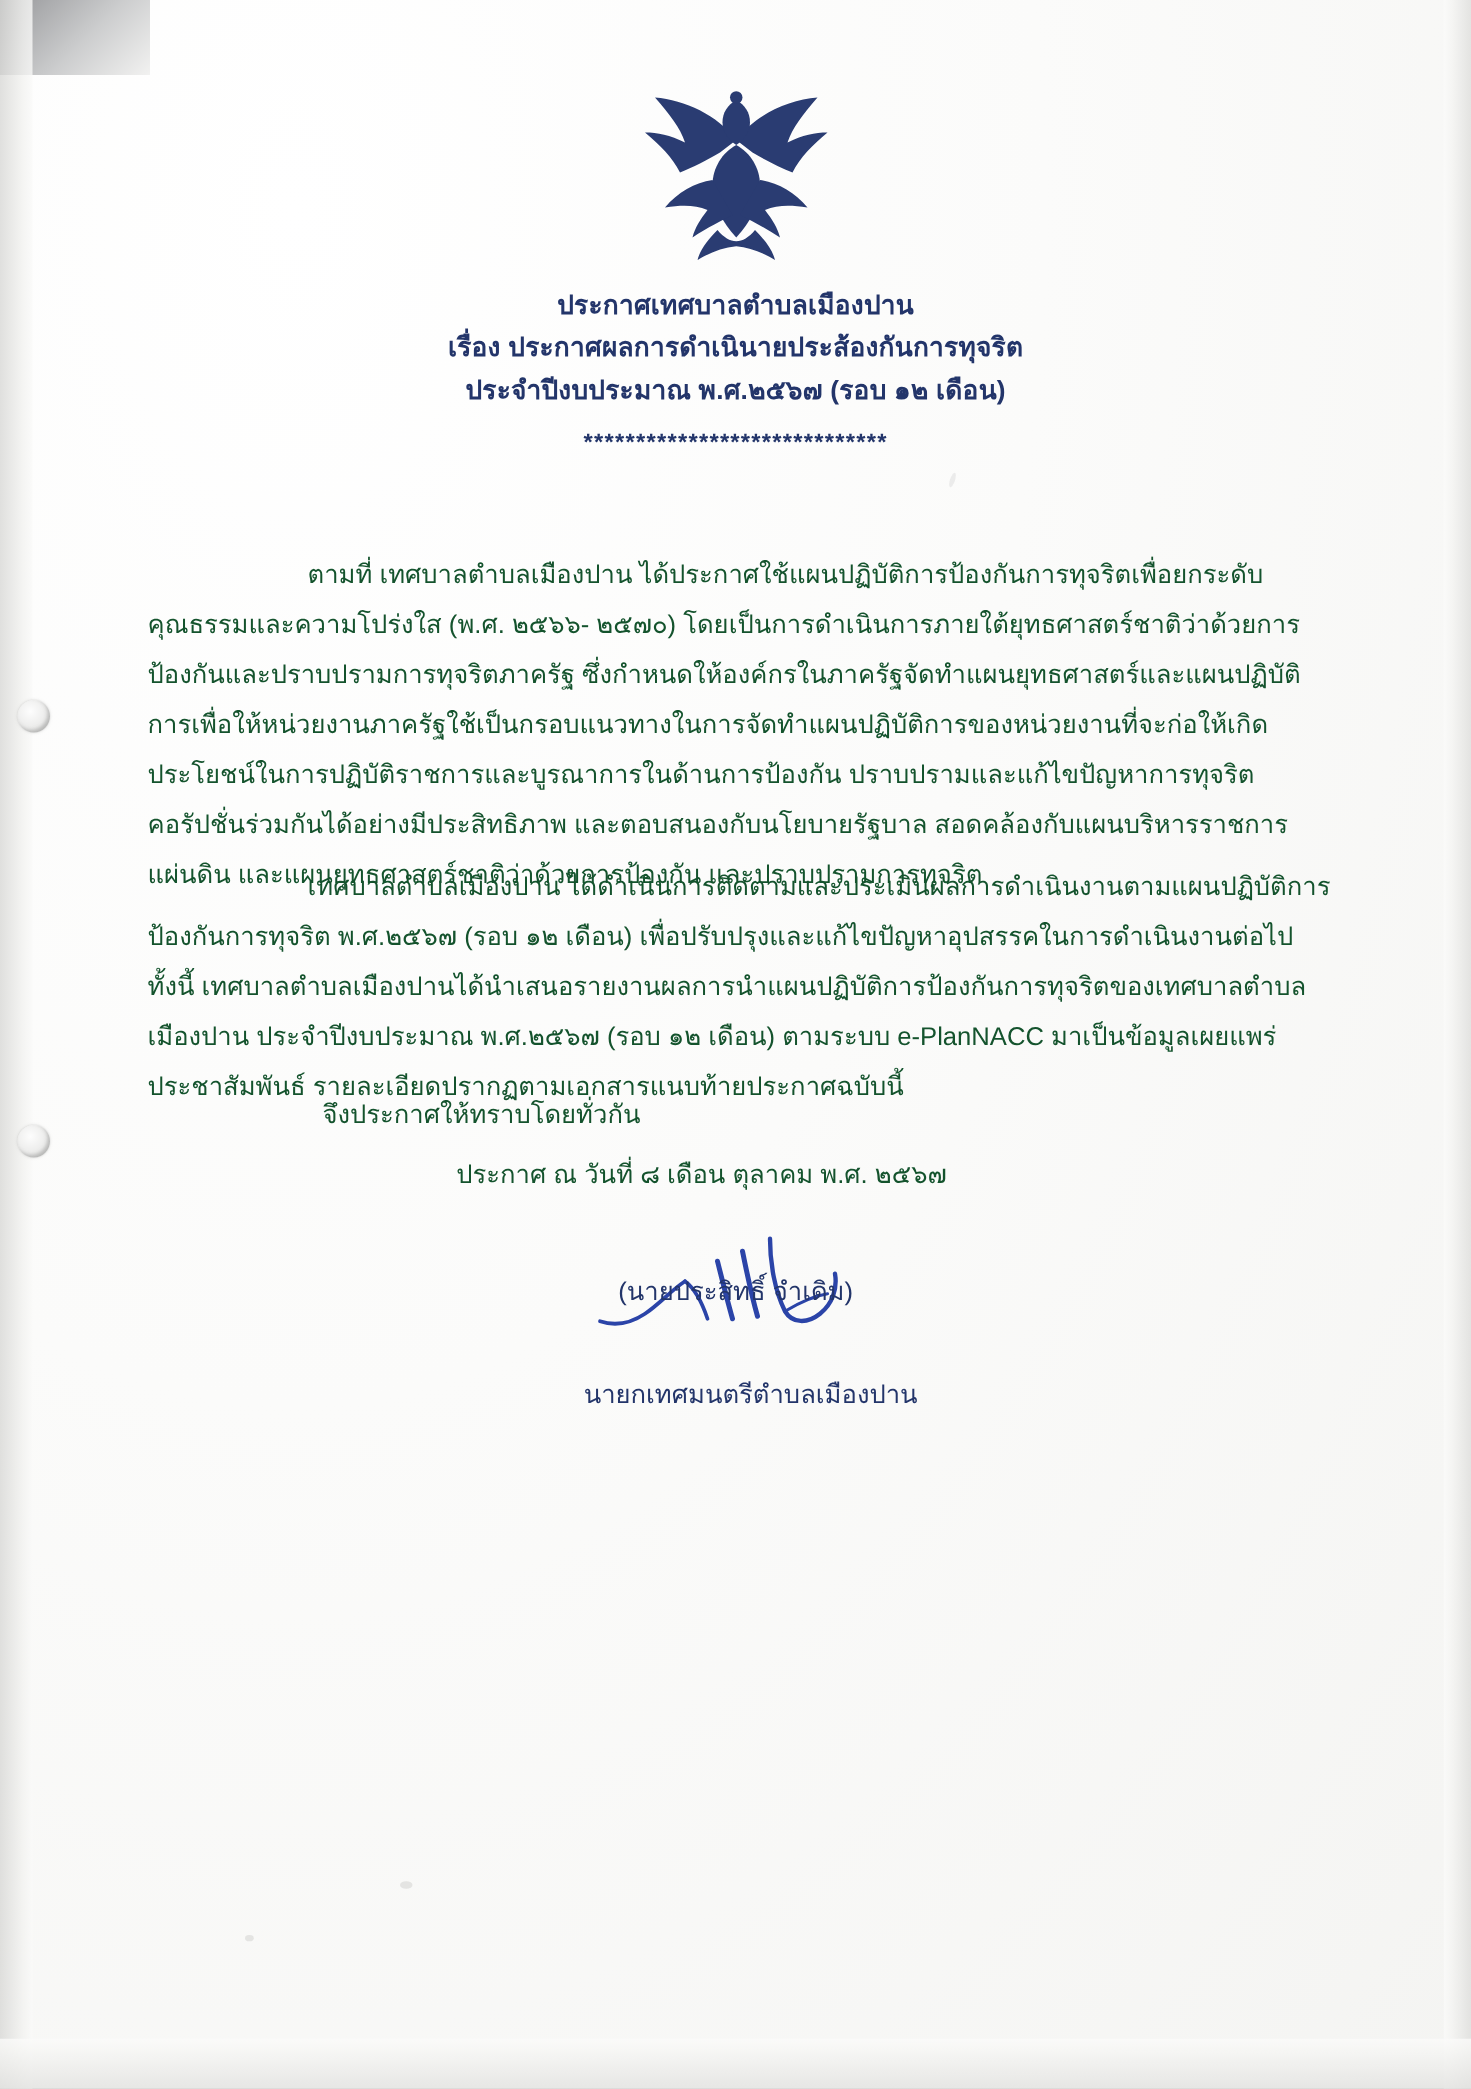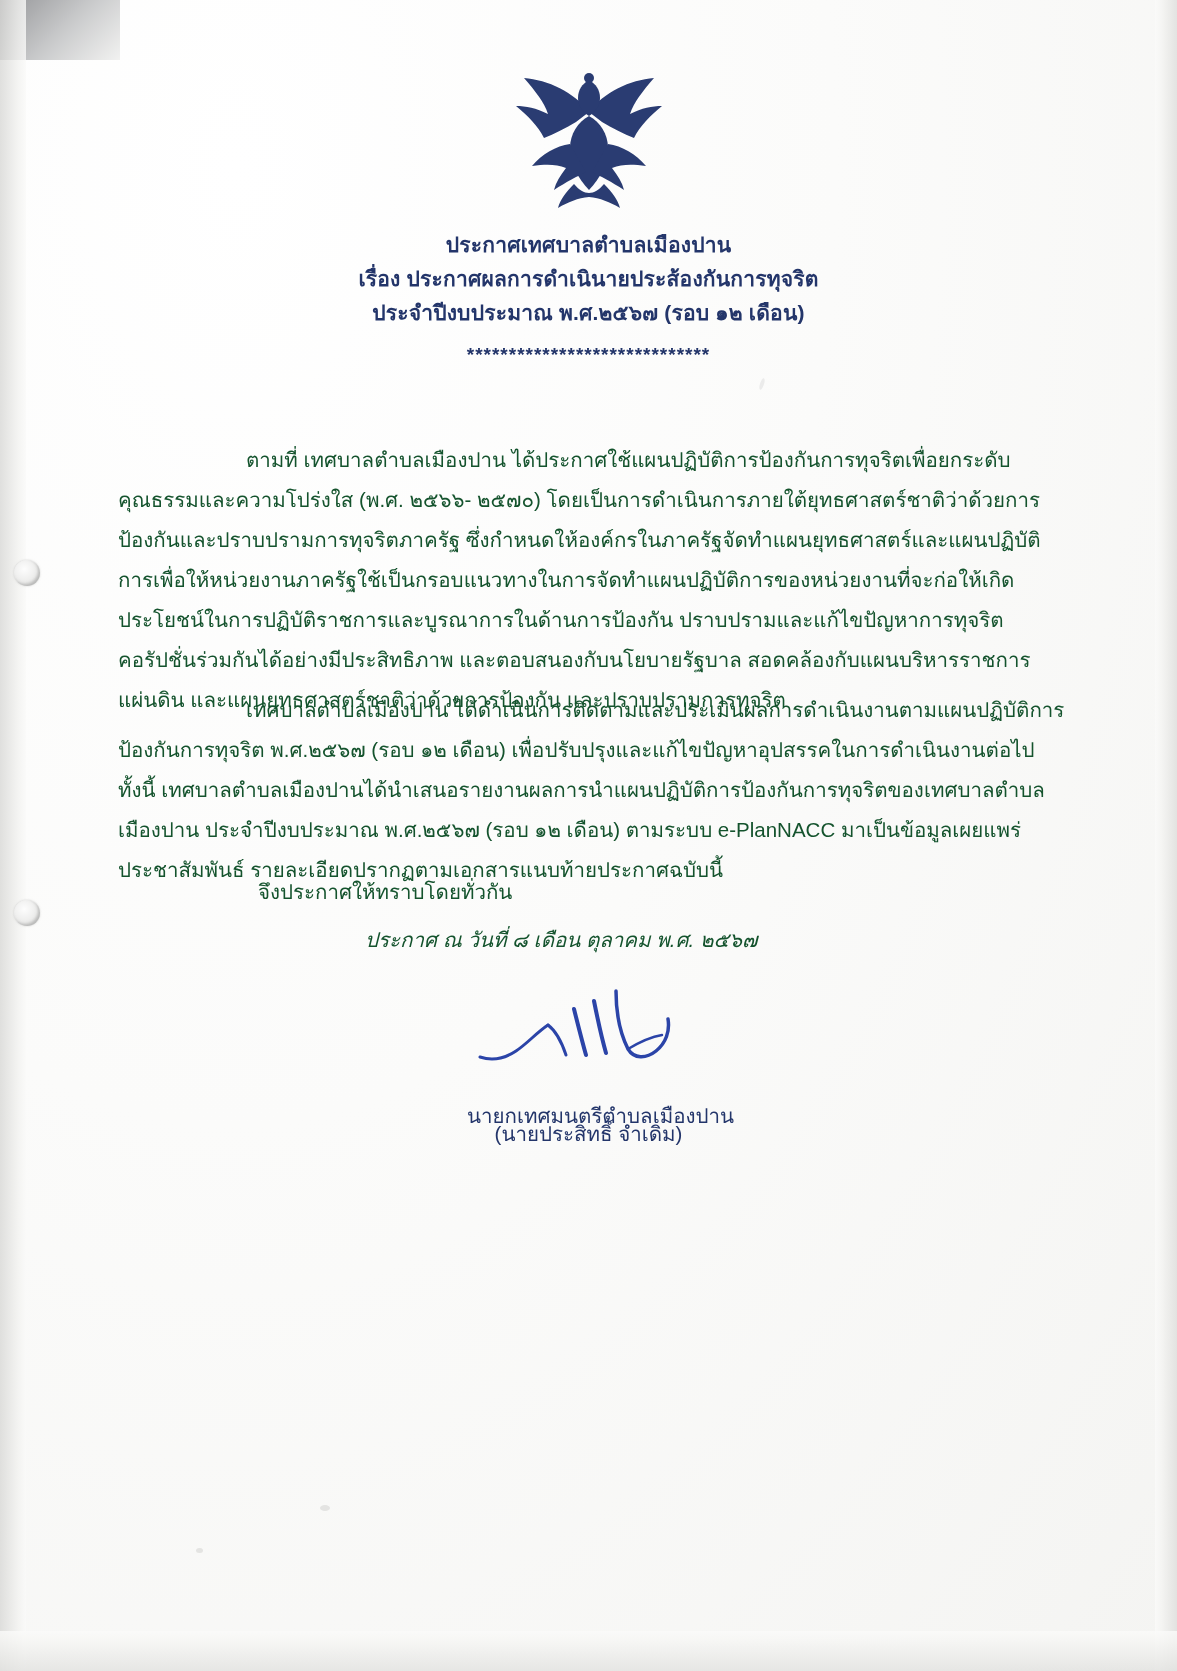--- a/index.html
+++ b/index.html
@@ -120,41 +120,41 @@
     left: 118px;
     width: 950px;
     color: #14532d;
     font-size: 20.5px;
     line-height: 1.95;
     text-align: left;
   }
   #para-1 { top: 440px; }
   #para-2 { top: 690px; }
   #para-3 { top: 872px; left: 258px; width: 800px; }
-  #date-line { top: 920px; left: 365px; width: 700px; font-style: italic; }
+  #date-line { top: 920px; left: 365px; width: 700px; }
 
   .indent { display: inline-block; width: 128px; }
 
   #signature {
     position: absolute;
     left: 470px;
     top: 985px;
     width: 260px;
     height: 95px;
   }
   .sign-name {
     position: absolute;
     left: 0;
     width: 1177px;
     text-align: center;
     color: #23356a;
     font-size: 20.5px;
     line-height: 1.8;
   }
-  #sign-name-1 { top: 1116px; }
+  #sign-name-1 { top: 1016px; }
   #sign-name-2 { top: 1098px; padding-left: 12px; }
 
   
   .smudge {
     position: absolute;
     border-radius: 50%;
     background: #cfcfcd;
     opacity: .5;
   }
   #smudge-1 { left: 320px; top: 1505px; width: 10px; height: 6px; }

